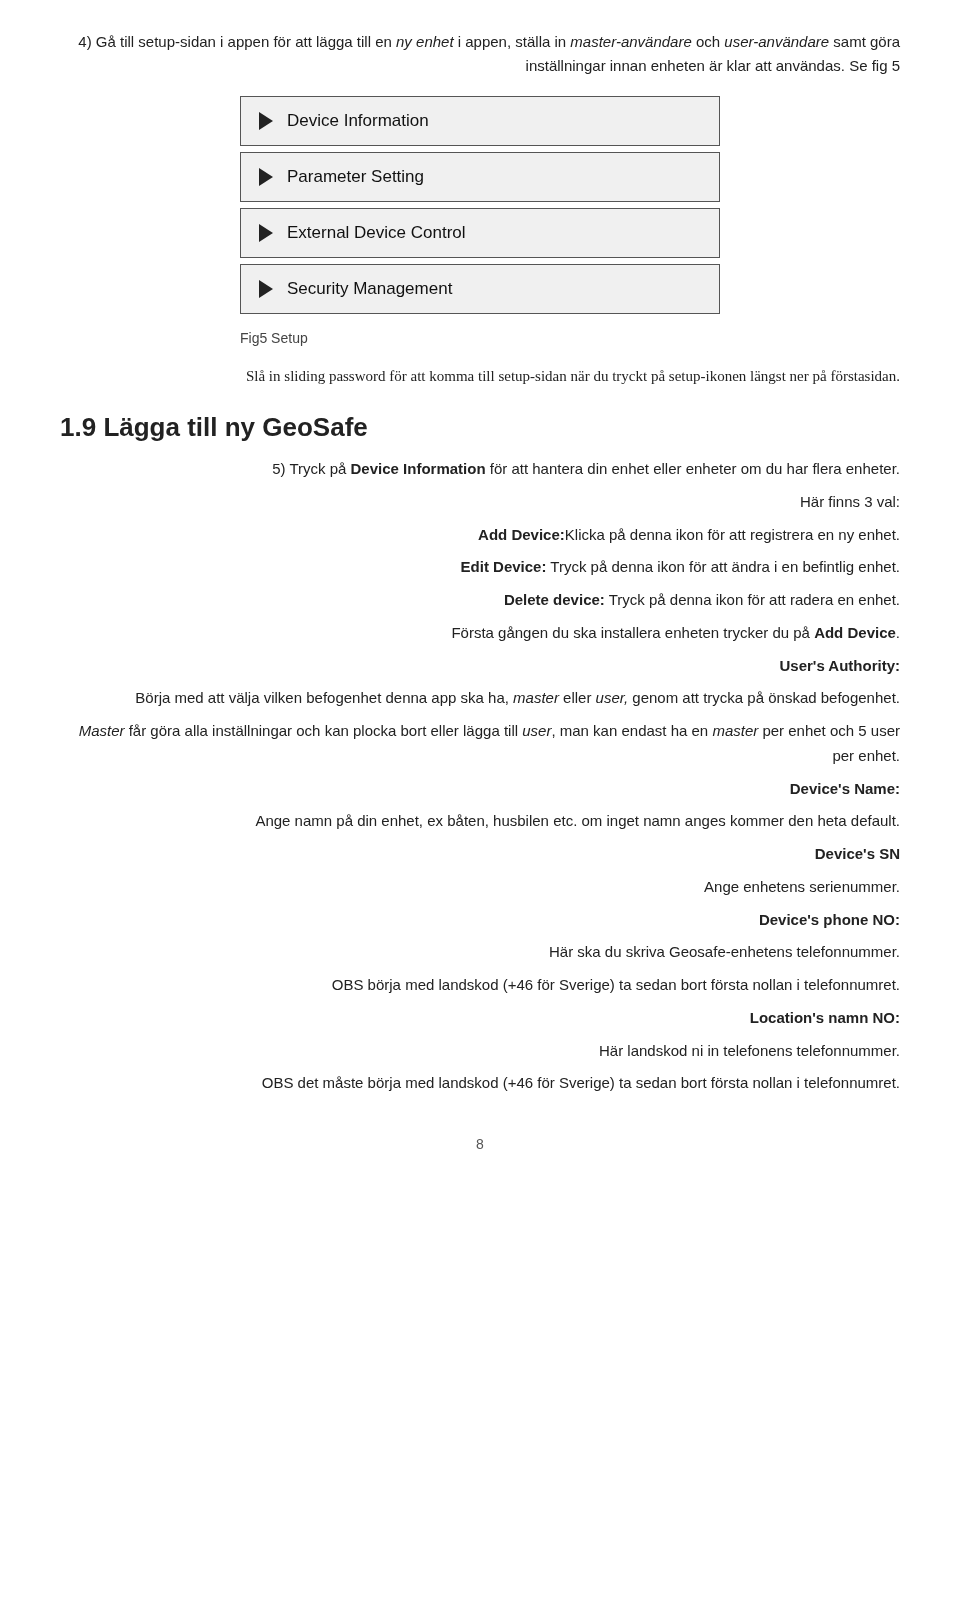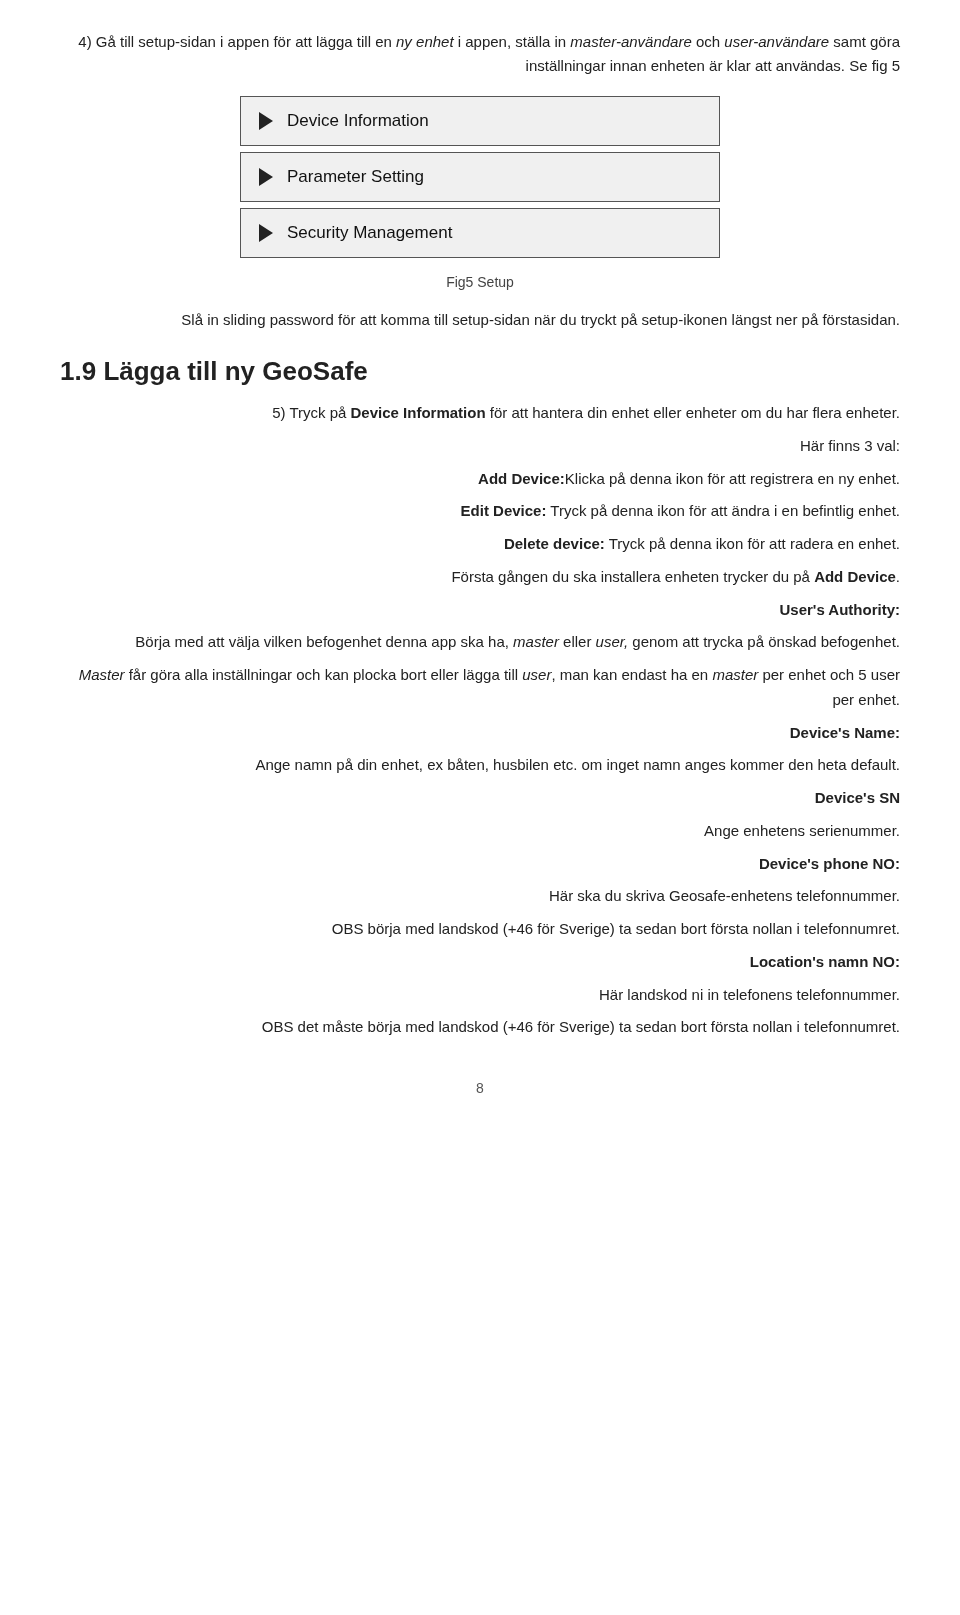--- a/index.html
+++ b/index.html
@@ -45,34 +45,35 @@
       width: 0;
       height: 0;
       border-top: 9px solid transparent;
       border-bottom: 9px solid transparent;
       border-left: 14px solid #222;
       margin-right: 14px;
       flex-shrink: 0;
     }
 
     .fig5-caption {
-      text-align: center;
+      text-align: left;
       font-size: 14px;
       color: #444;
       margin-top: 8px;
       margin-bottom: 18px;
       width: 480px;
       margin-left: auto;
       margin-right: auto;
     }
 
     .slide-password-text {
       font-size: 15px;
       line-height: 1.6;
       margin-bottom: 24px;
+      font-family: Liberation Serif, serif;
     }
 
     .section-heading {
       font-size: 26px;
       font-weight: bold;
       margin-bottom: 14px;
       margin-top: 10px;
     }
 
     p {
@@ -102,20 +103,24 @@
 </p>
 
 <div class="menu-container">
   <div class="menu-item">
     <span class="play-icon"></span>
     <span>Device Information</span>
   </div>
   <div class="menu-item">
     <span class="play-icon"></span>
     <span>Parameter Setting</span>
+  </div>
+  <div class="menu-item">
+    <span class="play-icon"></span>
+    <span>External Device Control</span>
   </div>
   <div class="menu-item">
     <span class="play-icon"></span>
     <span>Security Management</span>
   </div>
 </div>
 <div class="fig5-caption">Fig5 Setup</div>
 
 <p class="slide-password-text">Slå in sliding password för att komma till setup-sidan när du tryckt på setup-ikonen längst ner på förstasidan.</p>
 

